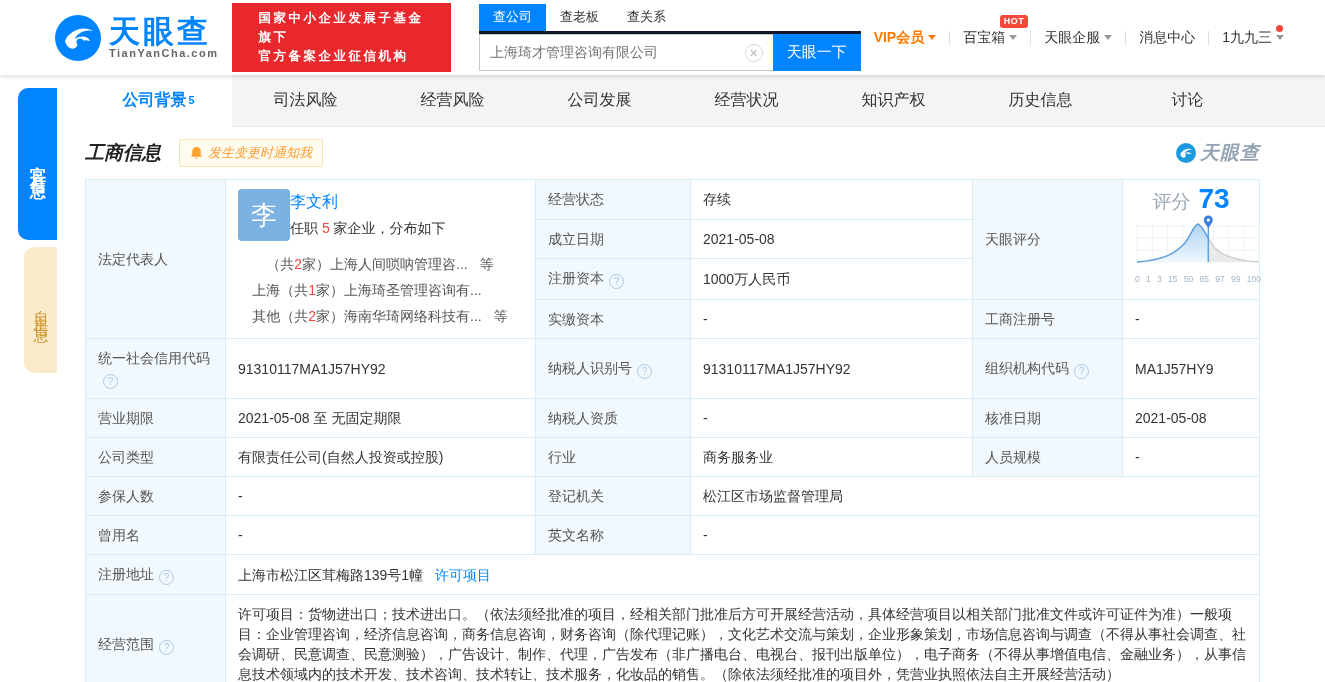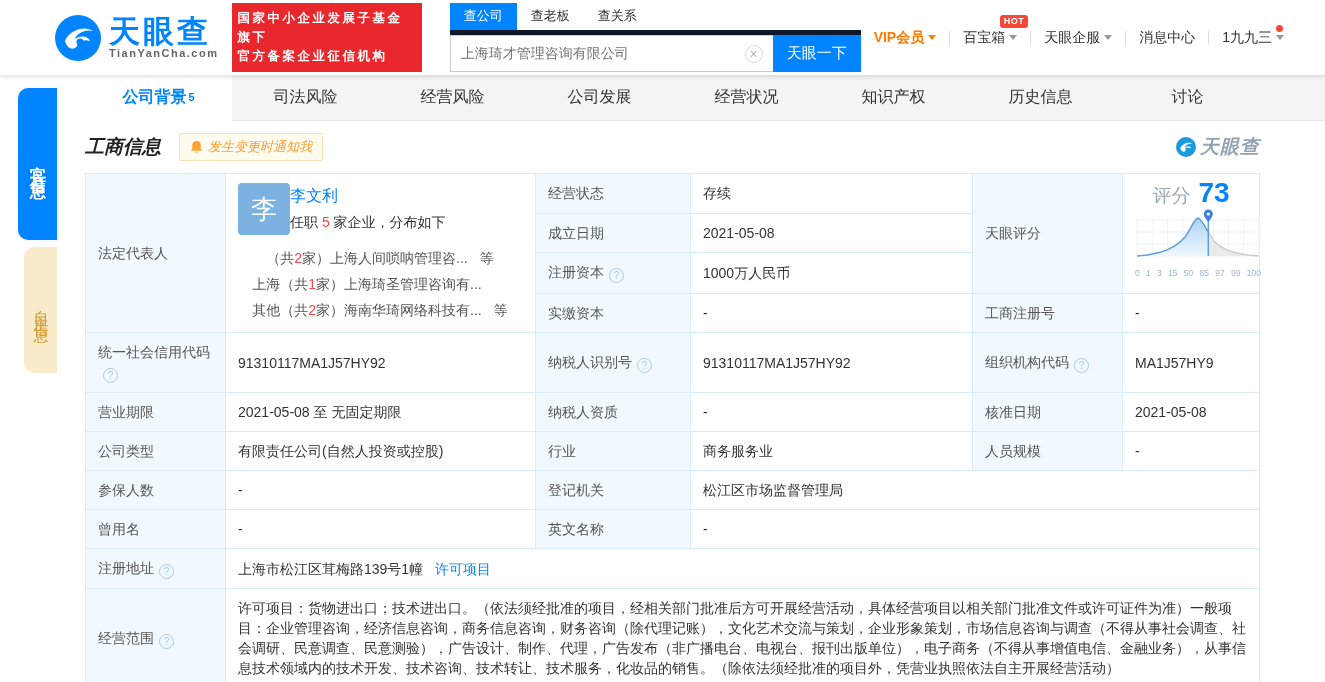--- a/index.html
+++ b/index.html
@@ -6,24 +6,24 @@
   html,body { width:1325px; height:682px; overflow:hidden; background:#fff;
     font-family:"Liberation Sans","DejaVu Sans",sans-serif; color:#333; }
 
   
   .hdr { height:75px; display:flex; align-items:center; padding-left:55px;
     background:#fff; box-shadow:0 2px 4px rgba(0,0,0,.12); position:relative; z-index:5; }
   .logo { display:flex; align-items:center; cursor:pointer; }
   .logo-txt { margin-left:8px; }
   .logo-title { font-size:31px; font-weight:bold; color:#0084ff; letter-spacing:3px; line-height:30px; }
   .logo-sub { font-size:11px; color:#666; letter-spacing:1.5px; font-weight:bold; }
-  .badge { margin-left:14px; background:#e8282d; color:#fff; padding:6px 5px;
+  .badge { margin-left:14px; background:#e8282d; color:#fff; padding:6px 26px;
     font-size:12.5px; font-weight:bold; letter-spacing:2.5px; line-height:19px; }
   .search { margin-left:28px; width:447px; }
-  .stabs { display:flex; border-bottom:5px solid #0f172a; }
+  .stabs { display:flex; border-bottom:3px solid #0f172a; }
   .stab { font-size:13px; padding:4px 14px 5px; cursor:pointer; color:#333; }
   .stab.on { background:#0084ff; color:#fff; }
   .srow { display:flex; height:37px; }
   .sbox { flex:1; border:1px solid #c9c9c9; border-right:none; display:flex; align-items:center; background:#fff; }
   .sbox input { flex:1; border:none; outline:none; font-size:14px; color:#737373; padding:0 10px;
     font-family:"Liberation Sans","DejaVu Sans",sans-serif; }
   .sclear { width:18px; height:18px; margin-right:10px; border-radius:50%; color:#b5b5b5;
     font-size:14px; line-height:16px; text-align:center; cursor:pointer; border:1px solid #d9d9d9; }
   .sclear::after { content:"×"; }
   .sbtn { width:88px; background:#0084ff; color:#fff; font-size:15px; border:none; cursor:pointer; }
@@ -41,21 +41,21 @@
   
   .main { position:relative; }
   .sidetab { position:absolute; writing-mode:vertical-rl; text-orientation:upright;
     display:flex; align-items:center; justify-content:center; cursor:pointer; letter-spacing:6px; }
   .sidetab.official { left:18px; top:13px; width:39px; height:152px; background:#0084ff; color:#fff;
     font-size:16px; font-weight:bold; border-radius:10px 0 0 10px; z-index:3; }
   .sidetab.self { left:24px; top:172px; width:33px; height:126px; background:#faecca; color:#cf9732;
     font-size:15px; border-radius:10px 0 0 10px; }
 
   
-  .tabbar { margin-left:85px; height:46px; display:flex; background:#f4f4f4; border-bottom:1px solid #e7e7e7; }
+  .tabbar { margin-left:85px; height:52px; display:flex; background:#f4f4f4; border-bottom:1px solid #e7e7e7; }
   .tab { width:147px; display:flex; align-items:center; justify-content:center; font-size:16px;
     color:#333; cursor:pointer; }
   .tab.on { background:#fff; color:#0084ff; font-weight:bold; border-bottom:1px solid #fff; margin-bottom:-1px; }
   .tab sup { font-size:11px; margin-left:2px; line-height:1; }
 
   
   .secthead { margin:0 65px 0 85px; height:52px; display:flex; align-items:center;font-style:italic; }
   .secttitle { font-size:19px; font-weight:bold; color:#222; }
   .notify { margin-left:18px; display:flex; align-items:center; background:#fffbef; border:1px solid #f6e3b4;
     border-radius:2px; padding:4px 10px; color:#ff9a2e; font-size:13px; cursor:pointer; }

